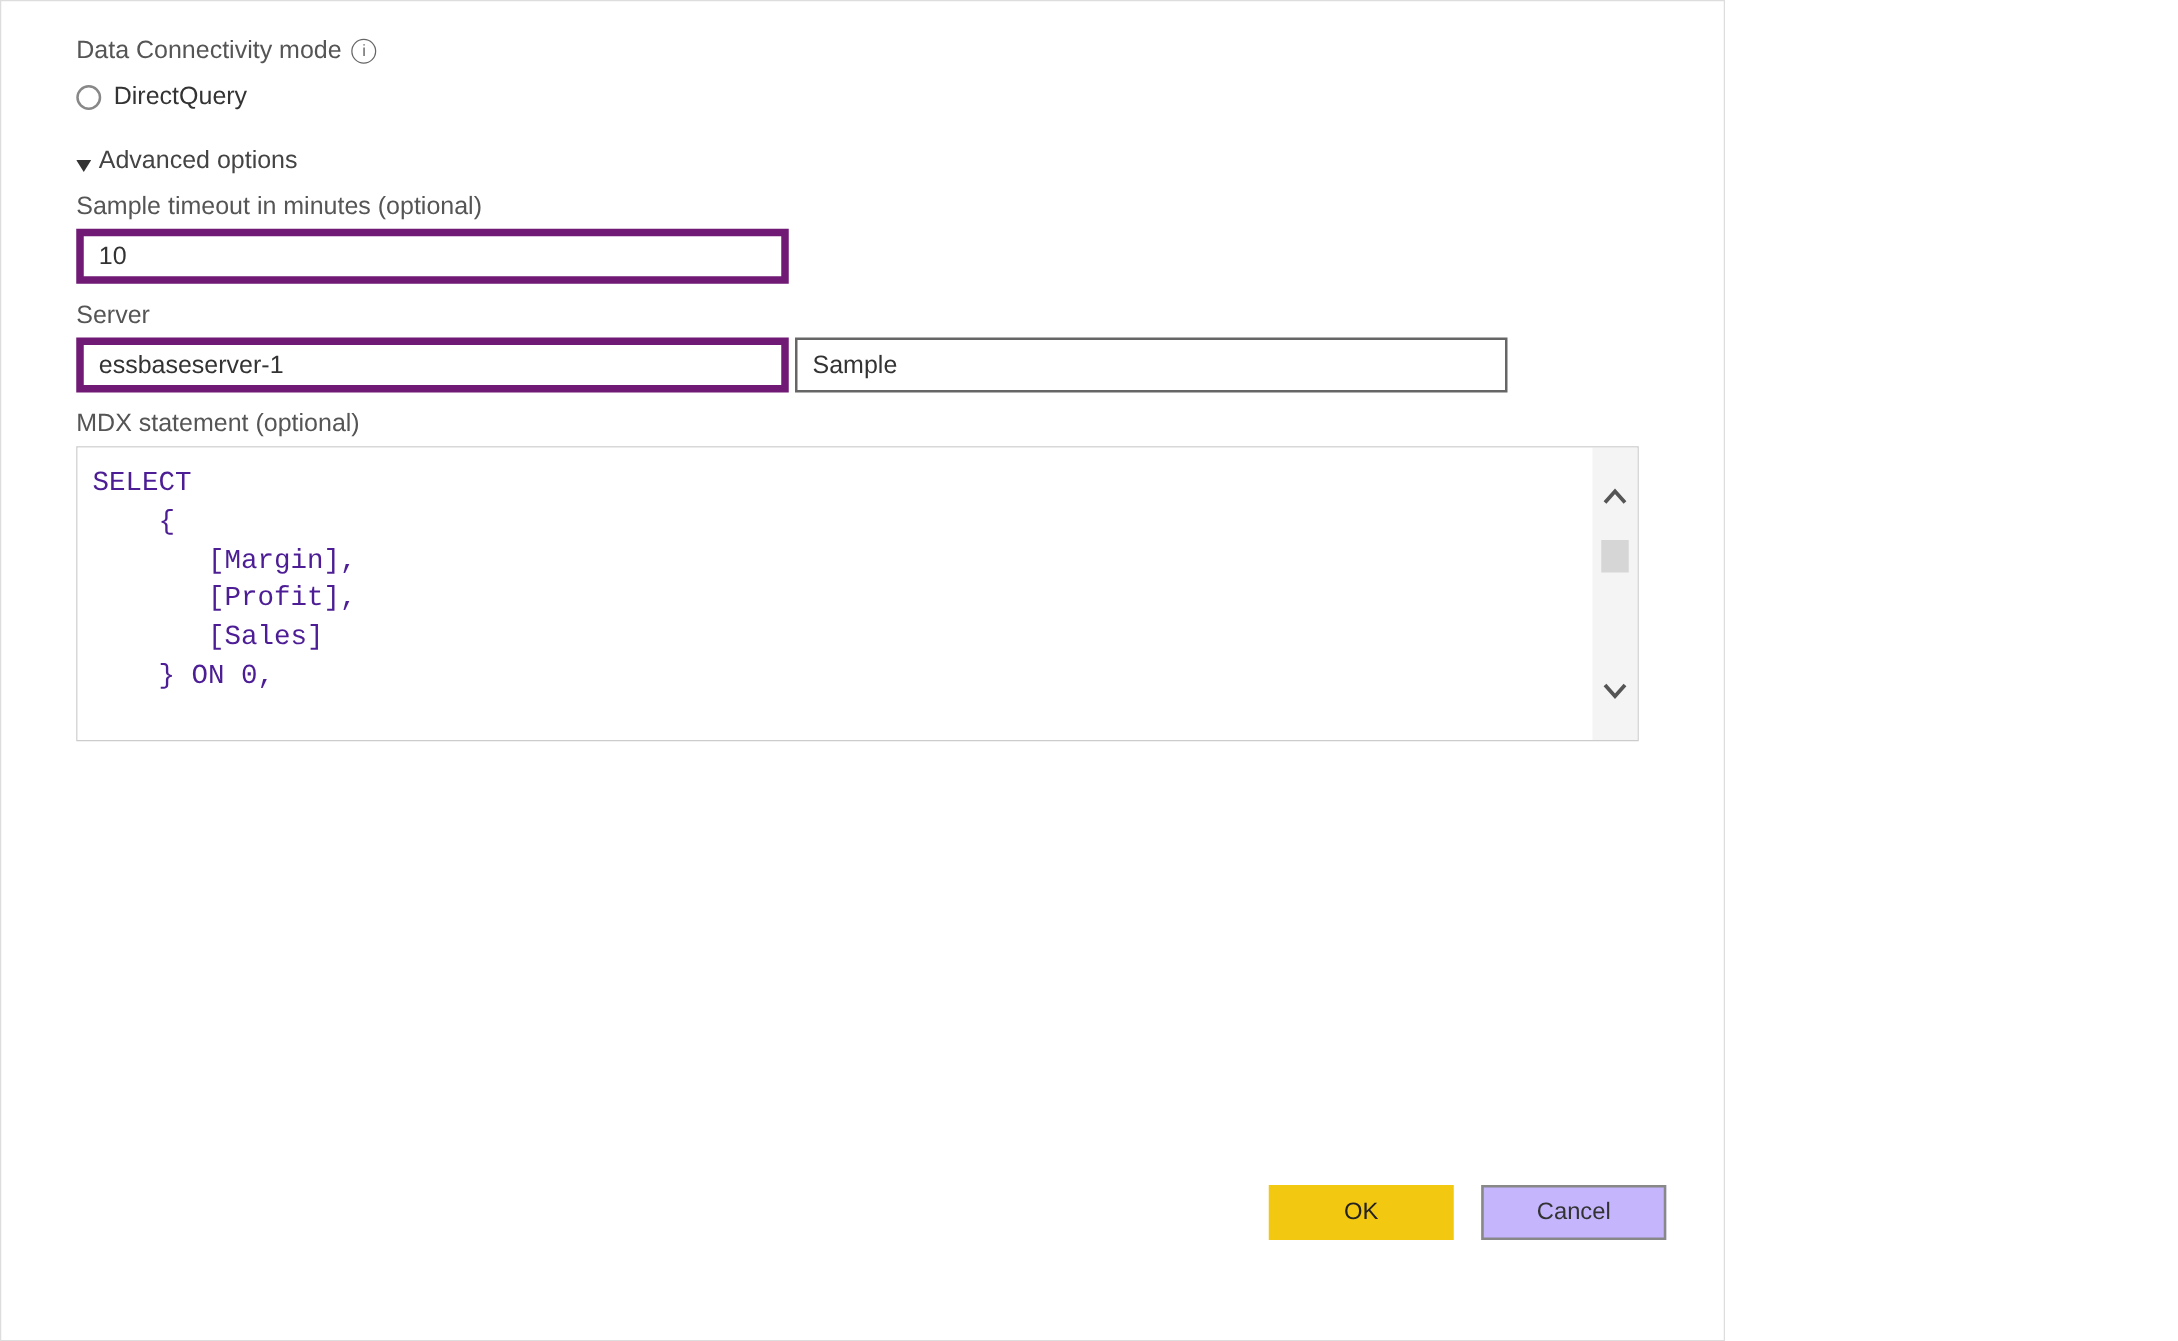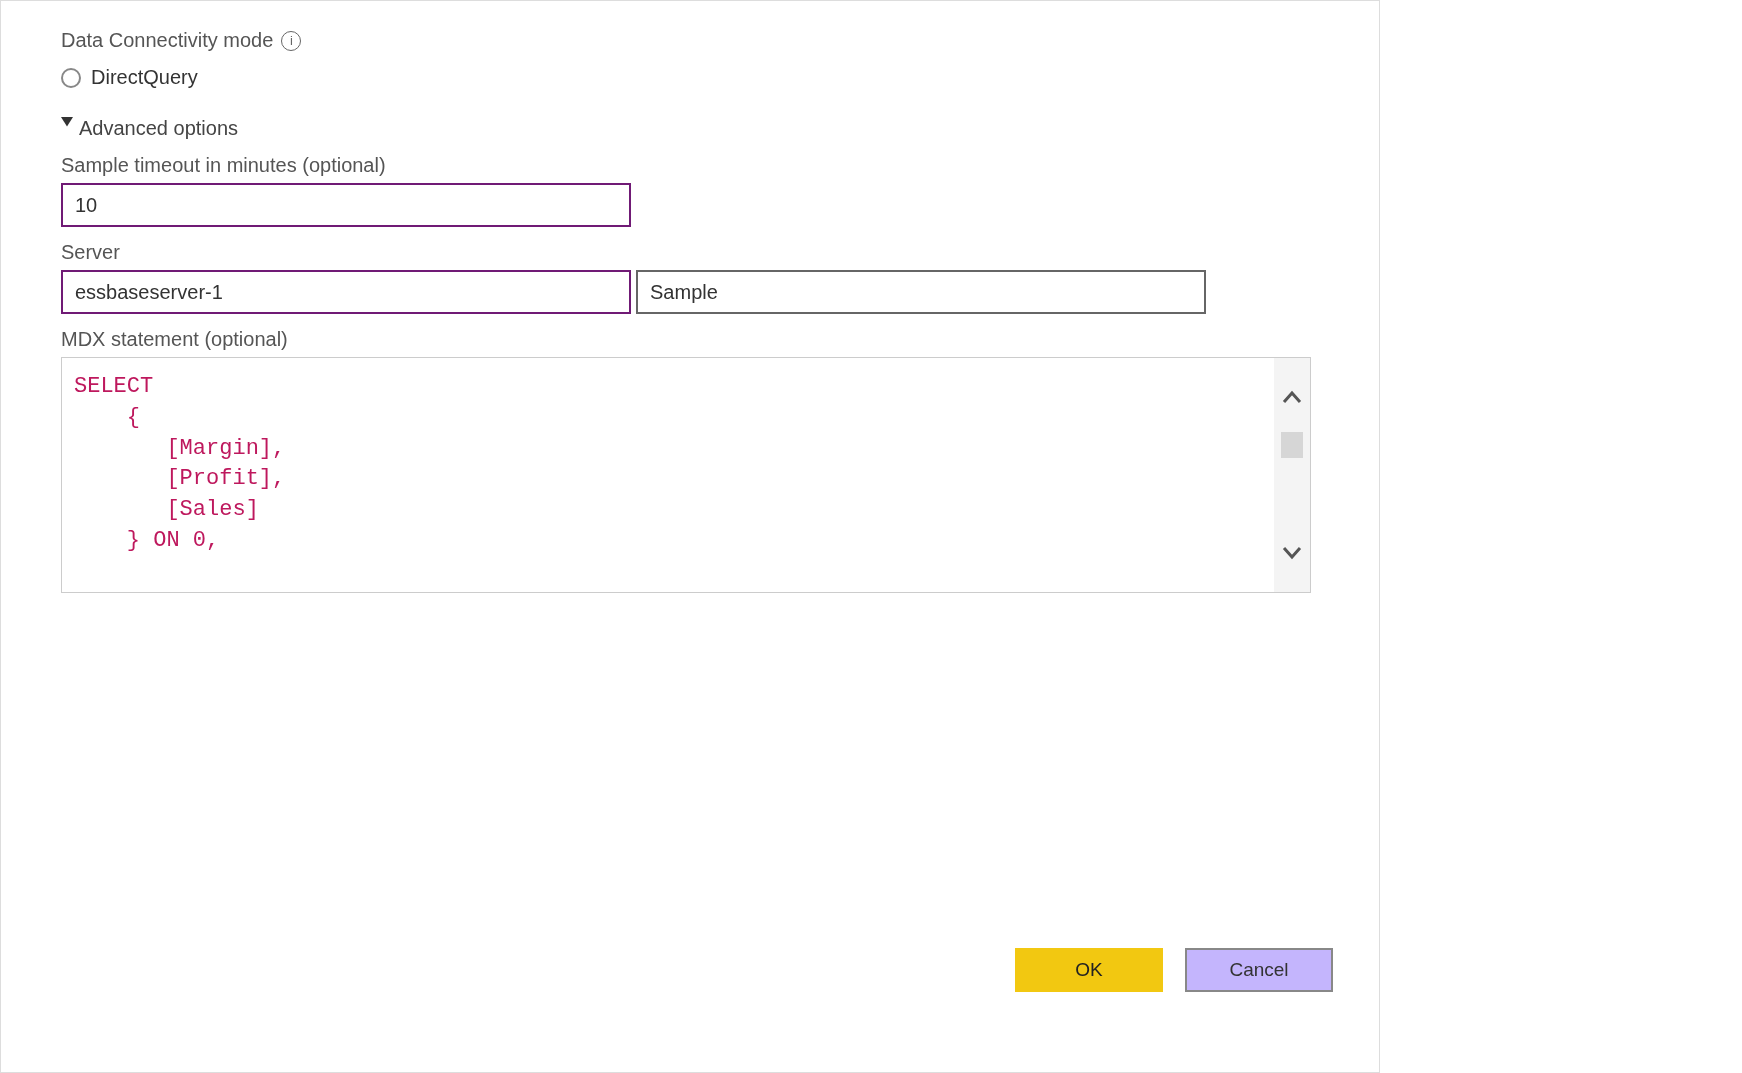--- a/index.html
+++ b/index.html
@@ -62,38 +62,38 @@
   .radio .dot {
     width: 10px;
     height: 10px;
     border-radius: 50%;
     background: #111;
     display: none;
   }
   .radio.selected .dot { display: block; }
   .advanced-header {
     display: flex;
-    align-items: flex-start;
+    align-items: flex-end;
     gap: 6px;
     font-size: 20px;
     color: #444;
     margin-top: 28px;
     margin-bottom: 14px;
     cursor: pointer;
   }
   .field-label {
     font-size: 20px;
     color: #555;
     margin-top: 14px;
     margin-bottom: 6px;
   }
   .text-input {
     width: 570px;
     height: 44px;
-    border: 2px solid #701a75;
+    border: 6px solid #701a75;
     padding: 6px 12px;
     font-size: 20px;
     color: #333;
     outline: none;
     font-family: inherit;
   }
   .text-input.focused {
     border: 2px solid #666;
   }
   .mdx-wrapper {
@@ -108,21 +108,21 @@
     height: 100%;
     border: none;
     outline: none;
     resize: none;
     padding: 14px 12px;
     font-family: Consolas, "Courier New", monospace;
     font-size: 22px;
     line-height: 1.4;
     white-space: pre;
     overflow: hidden;
-    color: #be185d;
+    color: #4c1d95;
   }
   .fake-scrollbar {
     position: absolute;
     right: 0; top: 0;
     width: 36px; height: 100%;
     background: #f4f4f4;
     display: flex;
     flex-direction: column;
     align-items: center;
     justify-content: space-between;

